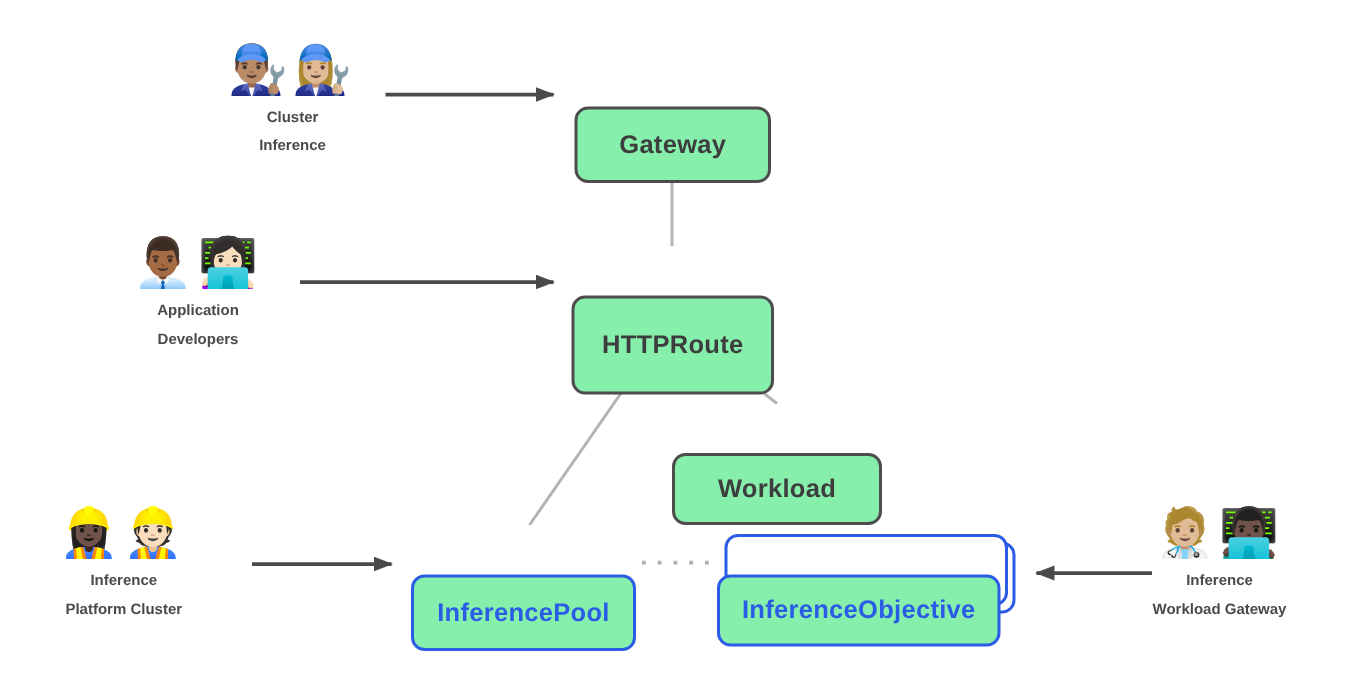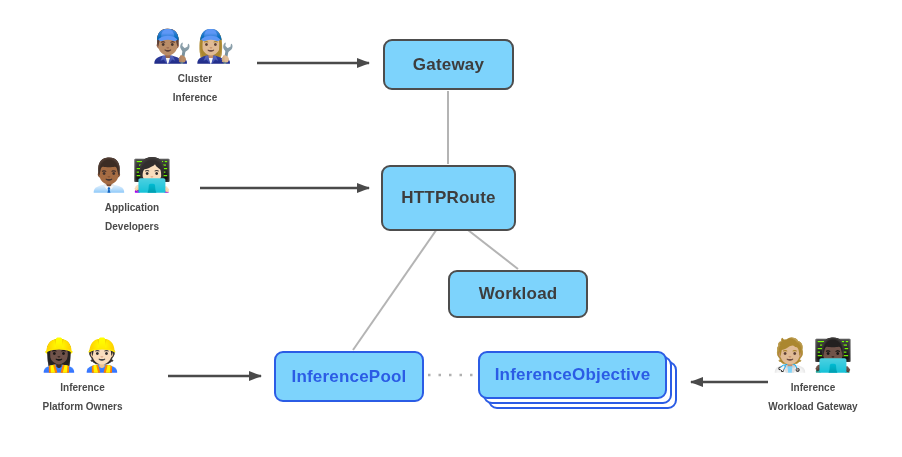--- a/index.html
+++ b/index.html
@@ -13,31 +13,32 @@
   }
   #edges {
     position: absolute;
     left: 0; top: 0;
     width: 902px; height: 457px;
     pointer-events: none;
   }
   .box {
     position: absolute;
     box-sizing: border-box;
-    background: #7dd3fc;
+    background: #86efac;
     border: 2px solid #4d4d4d;
     border-radius: 9px;
     display: flex;
     align-items: center;
     justify-content: center;
     font-size: 17px;
     font-weight: bold;
     color: #3d3d3d;
     letter-spacing: 0.2px;
     z-index: 2;
+    margin-top: 32px;
   }
   .box.blue {
     border-color: #2b5ce5;
     color: #2b5ce5;
   }
   .stack-layer {
     position: absolute;
     box-sizing: border-box;
     background: #ffffff;
     border: 2px solid #2b5ce5;
@@ -120,21 +121,21 @@
 
   <div class="actor" style="left:52px; top:155px; width:160px;">
     <span class="emojis">👨🏾‍💼👩🏻‍💻</span>
     <span class="label-line">Application</span>
     <span class="label-line">Developers</span>
   </div>
 
   <div class="actor" style="left:5px; top:335px; width:155px;">
     <span class="emojis">👷🏿‍♀️👷🏻</span>
     <span class="label-line">Inference</span>
-    <span class="label-line">Platform Owners</span>
+    <span class="label-line">Platform Cluster</span>
   </div>
 
   <div class="actor" style="left:733px; top:335px; width:160px;">
     <span class="emojis">🧑🏼‍⚕️👨🏿‍💻</span>
     <span class="label-line">Inference</span>
     <span class="label-line">Workload Gateway</span>
   </div>
 
 </div>
 

